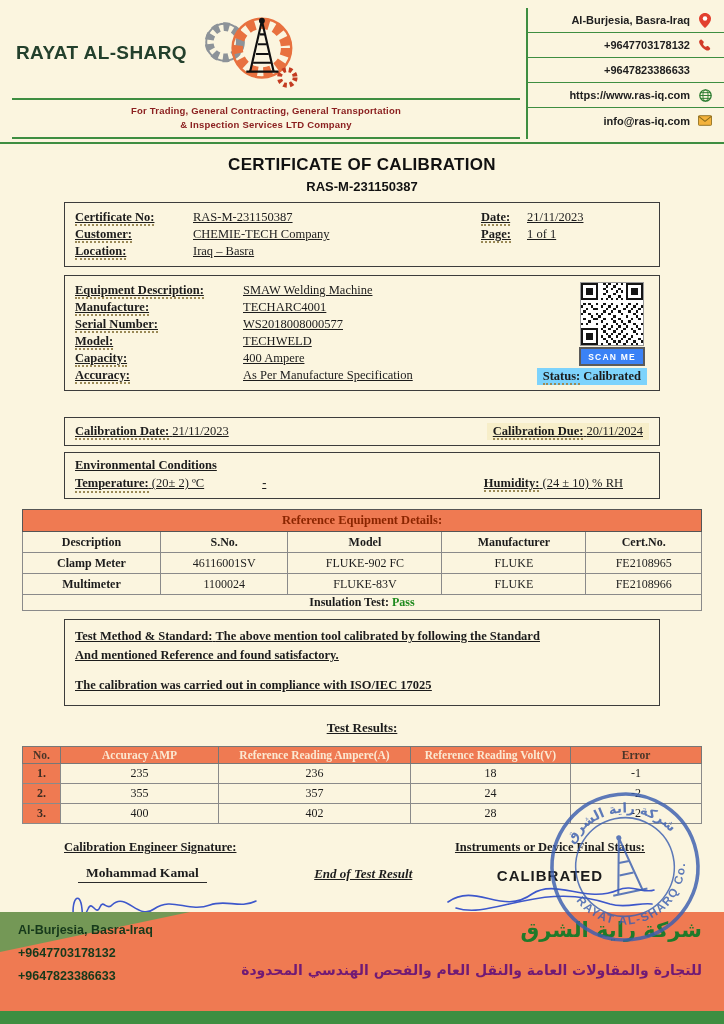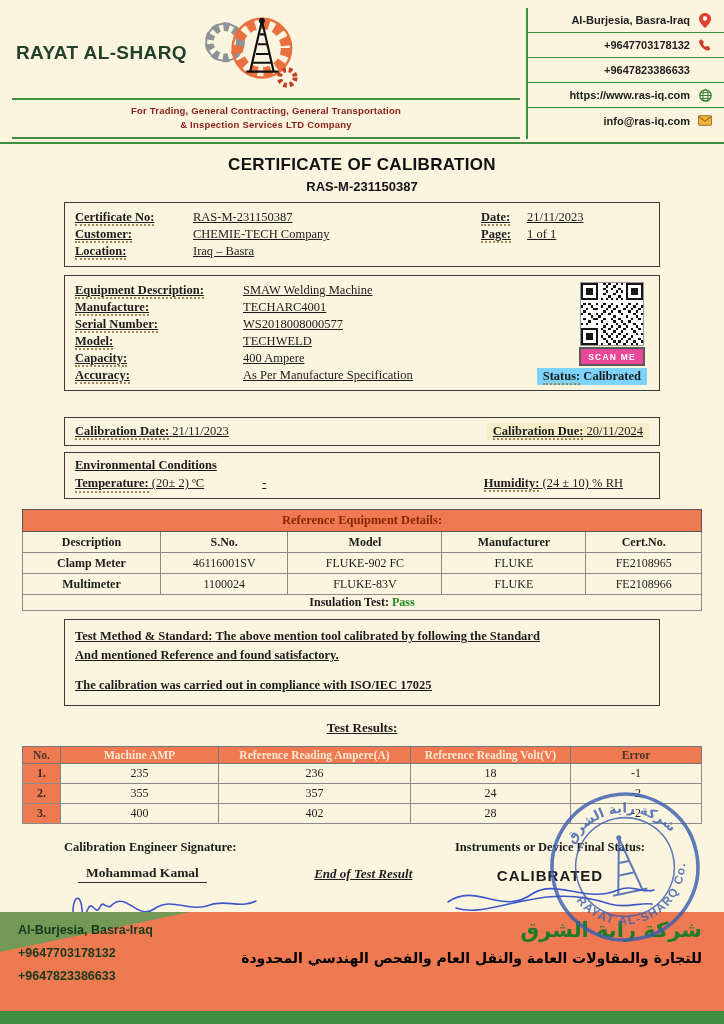--- a/index.html
+++ b/index.html
@@ -46,21 +46,21 @@
   .cert-right { width:168px; }
   .kv { margin:2px 0; display:flex; }
   .kv .lw { display:inline-block; }
   .cert-left .lw { width:118px; }
   .cert-right .lw { width:46px; }
 
   .eq-box { position:relative; min-height:114px; }
   .eq-box .lw { width:168px; }
   .qr-wrap { position:absolute; top:6px; right:14px; width:66px; text-align:center; }
   .qr-wrap svg { width:64px; height:64px; border:1px solid #999; background:#fff; display:block; margin:0 auto; }
-  .scanme { margin-top:1px; background:#ec4899; color:#fff; font:bold 8.5px "Liberation Sans", sans-serif; letter-spacing:1.2px; padding:2.5px 0; border:2px solid #5a5a5a; }
+  .scanme { margin-top:1px; background:#3b82f6; color:#fff; font:bold 8.5px "Liberation Sans", sans-serif; letter-spacing:1.2px; padding:2.5px 0; border:2px solid #5a5a5a; }
   .status-line { position:absolute; bottom:5px; right:12px; font-weight:bold; background:#7dd3fc; padding:1px 6px; }
 
   .calib-box { margin-top:26px; display:flex; justify-content:space-between; align-items:center; }
   .calib-due { background:#f7eec9; padding:1px 6px; }
 
   .env-box { margin-top:6px; }
   .env-title { font-weight:bold; margin-bottom:3px; }
   .env-row { display:flex; align-items:baseline; }
   .env-dash { margin-left:58px; font-weight:bold; }
   .env-hum { margin-left:auto; margin-right:26px; }
@@ -84,34 +84,34 @@
   .res-head td { background:#ef7a52; border-color:#777; font-weight:bold; font-size:11.5px; }
   .res-head td.lt { color:#fbe9d2; }
   .res-head td.dk { color:#4a3528; }
   .res-no { background:#ef7a52; color:#3f2d22; font-weight:bold; }
 
   
   .sig-row { margin:16px 64px 0; display:flex; font-size:12.5px; position:relative; }
   .sig-left { width:232px; }
   .sig-mid { width:160px; text-align:center; padding-top:26px; }
   .sig-right { flex:1; text-align:center; }
-  .sig-lbl { font-weight:bold; }
+  .sig-lbl { font-weight:bold;text-decoration:underline; }
   .sig-name { margin:10px 0 0 14px; font:bold 13.5px "Liberation Serif", serif; border-bottom:1.5px solid #2a2a2a; display:inline-block; padding:0 8px 1px; }
   .end-text { font:bold italic 13px "Liberation Serif", serif; text-decoration:underline; }
   .sig-status { margin-top:12px; font:bold 15px "Liberation Sans", sans-serif; letter-spacing:1px; }
   .sig-svg { display:block; }
   .stamp { position:absolute; top:790px; left:548px; width:154px; height:154px; transform:rotate(-12deg); opacity:.82; z-index:6; pointer-events:none; }
 
   
   .ftr { position:absolute; left:0; bottom:0; width:100%; height:112px; background:#ef7a52; }
   .ftr-wedge { position:absolute; top:0; left:0; width:190px; height:40px; background:#55a058; clip-path:polygon(0 0,100% 0,0 100%); opacity:.8; }
   .ftr-left { position:absolute; top:7px; left:18px; z-index:2; font:bold 12.5px "Liberation Sans", sans-serif; color:#16391b; line-height:1.85; }
   .ftr-right { position:absolute; top:6px; right:22px; z-index:2; text-align:right; direction:rtl; }
   .ftr-co-ar { font:bold 21px "DejaVu Sans", sans-serif; color:#1f7a2a; }
-  .ftr-line-ar { margin-top:8px; font:bold 14px "DejaVu Sans", sans-serif; color:#000000; }
+  .ftr-line-ar { margin-top:20px; font:bold 14px "DejaVu Sans", sans-serif; color:#701a75; }
   .ftr-bar { position:absolute; bottom:0; left:0; width:100%; height:13px; background:#3e8e41; }
 </style>
 </head>
 <body>
 
 <div class="page">
 
   <div class="hdr">
     <div class="hdr-left">
       <div class="logo-row">
@@ -349,21 +349,21 @@
     <div><span class="u">And mentioned Reference and found satisfactory.</span></div>
     <div class="mgap"></div>
     <div><span class="u">The calibration was carried out in compliance with ISO/IEC 17025</span></div>
   </div>
 
   <div class="results-title">Test Results:</div>
   <table class="res-table">
     <tbody>
         <tr class="res-head">
       <td class="dk" style="width:38px">No.</td>
-      <td class="lt" style="width:158px">Machine AMP</td>
+      <td class="lt" style="width:158px">Accuracy AMP</td>
       <td class="lt" style="width:192px">Reference Reading Ampere(A)</td>
       <td class="lt" style="width:160px">Reference Reading Volt(V)</td>
       <td class="dk">Error</td>
     </tr>
     <tr>
       <td class="res-no">1.</td>
       <td>235</td>
       <td>236</td>
       <td>18</td>
       <td>-1</td>

